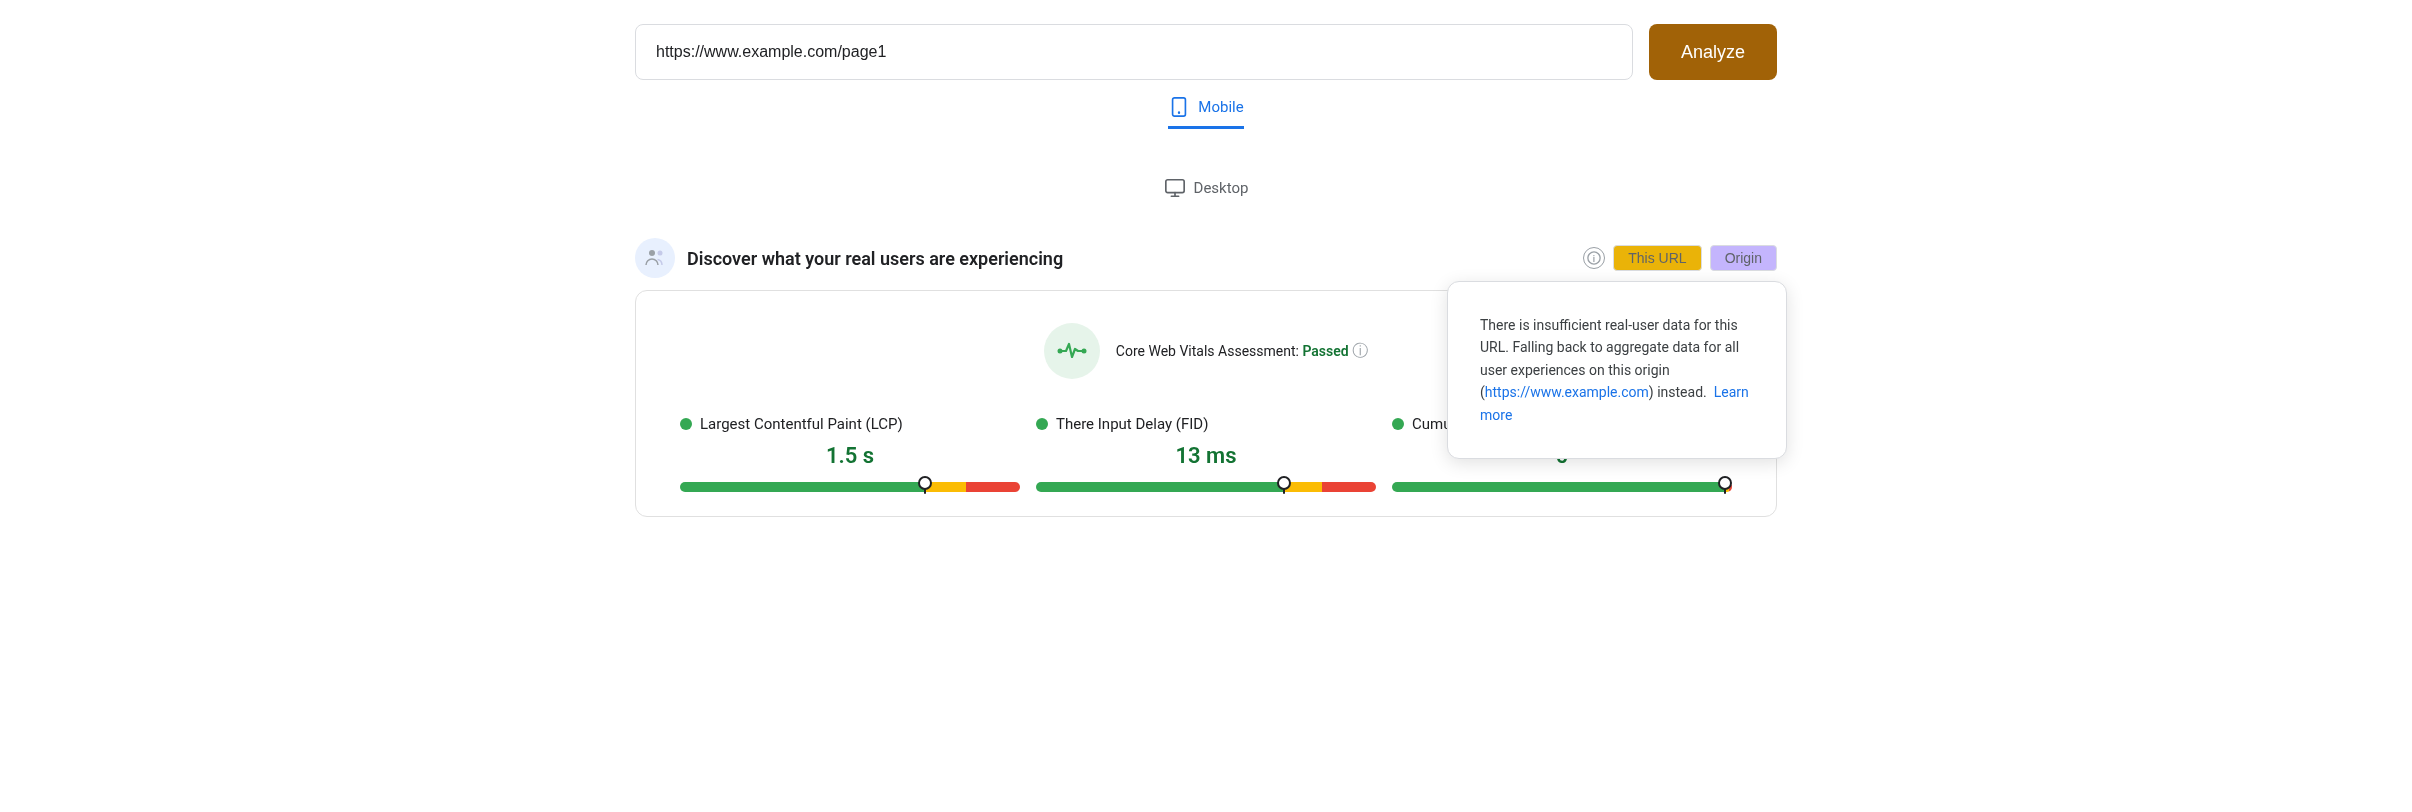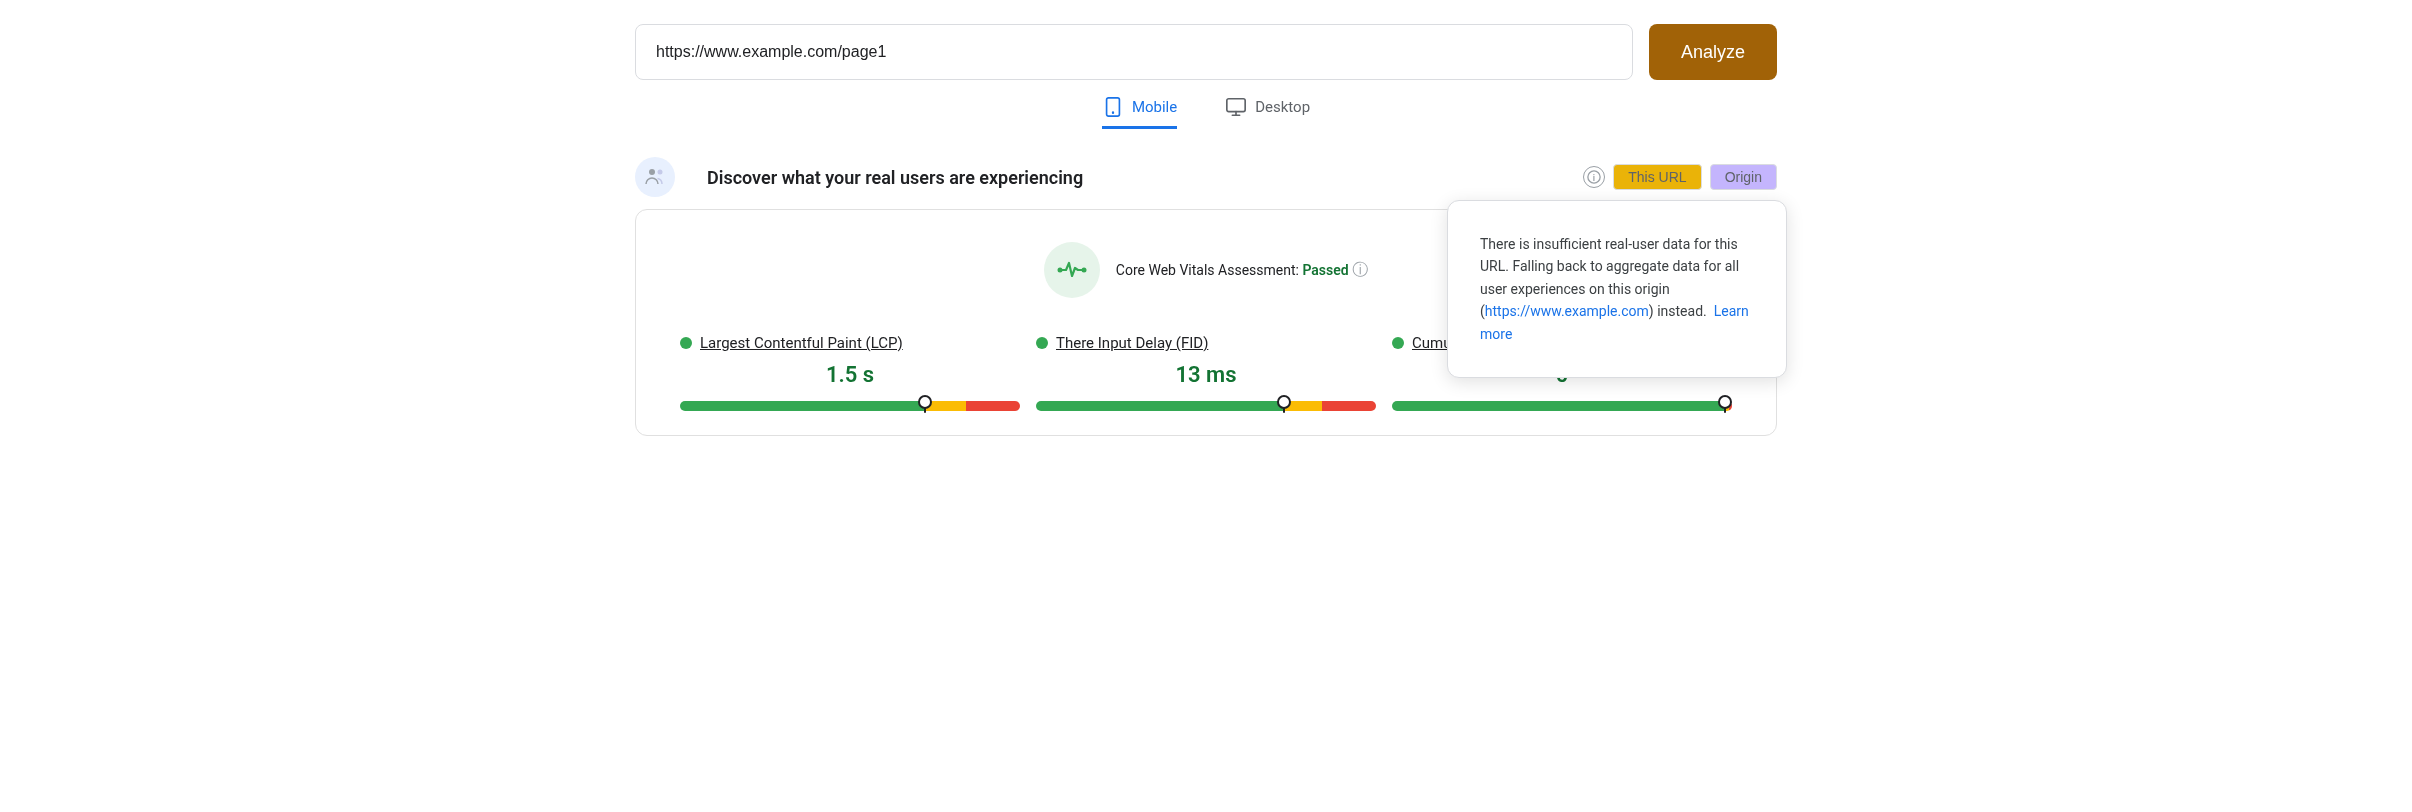--- a/index.html
+++ b/index.html
@@ -48,20 +48,21 @@
       white-space: nowrap;
     }
 
     
     .tab-row {
       display: flex;
       justify-content: center;
       align-items: center;
       gap: 48px;
       margin-bottom: 28px;
+      flex-direction: column;
     }
 
     .tab {
       display: flex;
       align-items: center;
       gap: 8px;
       font-size: 15px;
       color: #5f6368;
       cursor: pointer;
       padding-bottom: 8px;
@@ -99,21 +100,20 @@
       background: #e8f0fe;
       display: flex;
       align-items: center;
       justify-content: center;
     }
 
     .section-title {
       font-size: 18px;
       font-weight: 600;
       color: #202124;
-      margin-left: 20px;
     }
 
     .url-toggle-group {
       display: flex;
       align-items: center;
       gap: 8px;
       position: relative;
     }
 
     .info-icon-circle {
@@ -230,21 +230,20 @@
 
     .metric-dot {
       width: 12px;
       height: 12px;
       border-radius: 50%;
       background: #34a853;
       flex-shrink: 0;
     }
 
     .metric-label-text {
-      text-decoration: underline;
       cursor: pointer;
       text-align: right;
     }
 
     .metric-value {
       text-align: center;
       font-size: 22px;
       font-weight: 600;
       color: #137333;
       margin-bottom: 14px;

